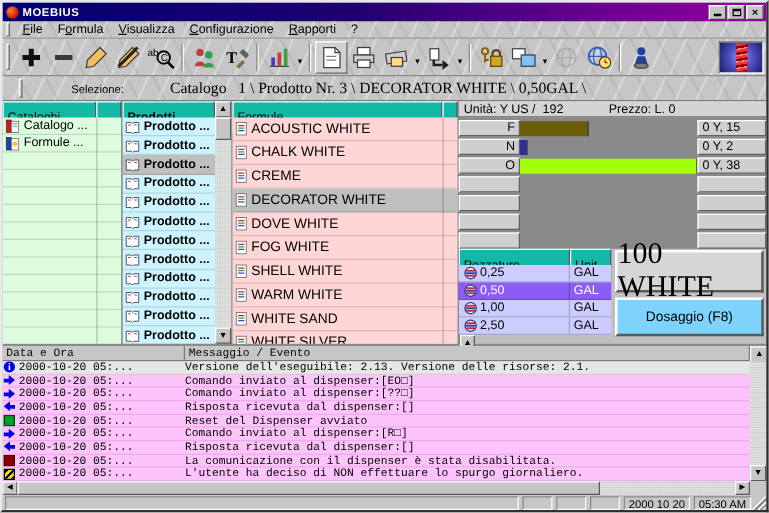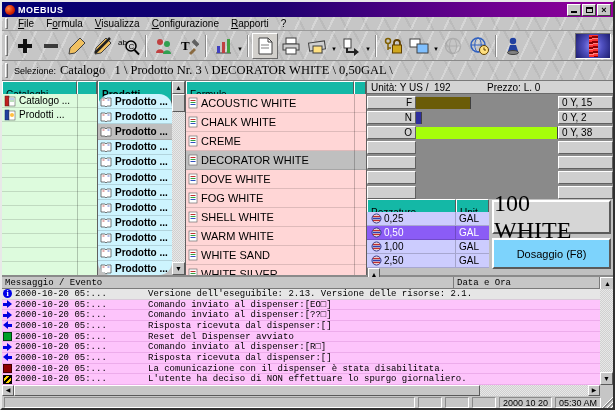--- a/index.html
+++ b/index.html
@@ -39,42 +39,42 @@
   .tb-sep { width:2px; height:22px; border-left:1px solid #8a8a8a; border-right:1px solid #fff; margin:0 3px; flex:0 0 2px; }
   .dd { font-size:7px; margin:6px 0 0 0px; color:#000; width:8px; text-align:center; flex:0 0 8px; }
   .tb-right { margin-left:auto; display:flex; align-items:center; }
   .stirrer { width:36px; height:26px; border:1px solid; border-color:#707070 #fff #fff #707070;
     background:radial-gradient(circle at 50% 50%, #9a9aff 0%, #5050c0 45%, #1c1c6e 100%);
     display:flex; align-items:center; justify-content:center; }
   .stir-col { width:9px; height:22px;
     background:repeating-linear-gradient(170deg, #ff3030 0 2px, #8c0000 2px 4px, #ff8080 4px 5px); }
 
   
-  .selbar { height:20px; flex:0 0 20px; display:flex; align-items:center; border-bottom:1px solid #7a7a7a; padding-left:2px; }
+  .selbar { height:20px; flex:0 0 20px; display:flex; align-items:center; border-bottom:1px solid #7a7a7a; padding-left:12px;gap:33px; }
   .sel-label { font-size:9px; margin:0 4px 0 2px; }
   .sel-path { font-family:"Liberation Serif", serif; font-size:12.5px; white-space:pre; }
 
   
   .main { height:196px; flex:0 0 196px; display:flex; border-bottom:2px solid #8a8a8a; background:#c0c0c0; }
   .panel { display:flex; flex-direction:column; border-right:1px solid #606060; }
   .phead { height:13px; flex:0 0 13px; display:flex; }
   .hcell { background:#14b8a6; border:1px solid; border-color:#fff #5a5a5a #5a5a5a #fff;
     font-size:10px; padding:12px 3px; display:flex; align-items:center; overflow:hidden; white-space:nowrap; }
   .pbody { flex:1; position:relative; overflow:hidden; }
   .vline2 { position:absolute; top:0; bottom:0; width:1px; background:rgba(0,0,0,.22); }
   .row { height:14px; display:flex; align-items:center; border-bottom:1px solid rgba(0,0,0,.13);
     padding-left:2px; white-space:nowrap; overflow:hidden; }
   .row.sel { background:#bfbfbf; }
   .row svg { flex:0 0 auto; margin-right:3px; }
 
   .cataloghi { width:96px; flex:0 0 96px; }
   .cataloghi .pbody { background:#ddfbdd; }
   .prodotti { width:88px; flex:0 0 88px; flex-direction:row;font-weight:bold; }
   .prod-left { flex:1; display:flex; flex-direction:column; overflow:hidden; }
-  .prodotti .pbody { background:#cdf4fe;border-radius:13px; }
+  .prodotti .pbody { background:#cdf4fe; }
   .prodotti .row { height:15.2px; }
   .formule { width:181px; flex:0 0 181px; }
   .formule .pbody { background:#ffd6d6; }
   .formule .row { height:19px; font-size:11px; }
 
   
   .vscroll { width:13px; flex:0 0 13px; background:#d8d8d8; display:flex; flex-direction:column; }
   .sbtn { height:13px; flex:0 0 13px; background:#c6c6c6; border:1px solid; border-color:#fff #5a5a5a #5a5a5a #fff;
     font-size:7px; line-height:11px; text-align:center; color:#000; }
   .strack { flex:1; background:repeating-conic-gradient(#e8e8e8 0 25%, #d0d0d0 0 50%) 0 0/2px 2px; }
@@ -346,21 +346,21 @@
               <line x1="6" y1="6" x2="10" y2="6" stroke="#40a040" stroke-width="0.7"></line>
             </svg>
             <span>Catalogo ...</span>
           </div>
         <div class="row">
             <svg width="12" height="12">
               <rect x="1" y="1" width="4" height="10" fill="#2040a0" stroke="#102060" stroke-width="0.5"></rect>
               <rect x="5" y="2" width="6" height="9" fill="#fff" stroke="#404040" stroke-width="0.5"></rect>
               <circle cx="8" cy="6" r="2" fill="#ffc040"></circle>
             </svg>
-            <span>Prodotti ...</span>
+            <span>Formule ...</span>
           </div>
         <div class="row"></div>
           <div class="row"></div>
           <div class="row"></div>
           <div class="row"></div>
           <div class="row"></div>
           <div class="row"></div>
           <div class="row"></div>
           <div class="row"></div>
           <div class="row"></div>
@@ -685,22 +685,22 @@
         <div class="actions">
           <div class="formula-display">100 WHITE</div>
           <button class="dosaggio">Dosaggio (F8)</button>
         </div>
       </div>
     </div>
   </div>
 
   <div class="log">
     <div class="log-head">
+      <div class="lh lh1">Data e Ora</div>
       <div class="lh lh2">Messaggio / Evento</div>
-      <div class="lh lh1">Data e Ora</div>
       <div class="lh lhc sbtn" style="font-family:'Liberation Sans',sans-serif">▲</div>
     </div>
     <div class="log-mid">
       <div class="log-rows">
         <div class="lrow sel">
             <span class="licon li-info">i</span>
             <span class="ldate">2000-10-20 05:...</span>
             <span class="lmsg">Versione dell'eseguibile: 2.13. Versione delle risorse: 2.1.</span>
           </div>
         <div class="lrow">

